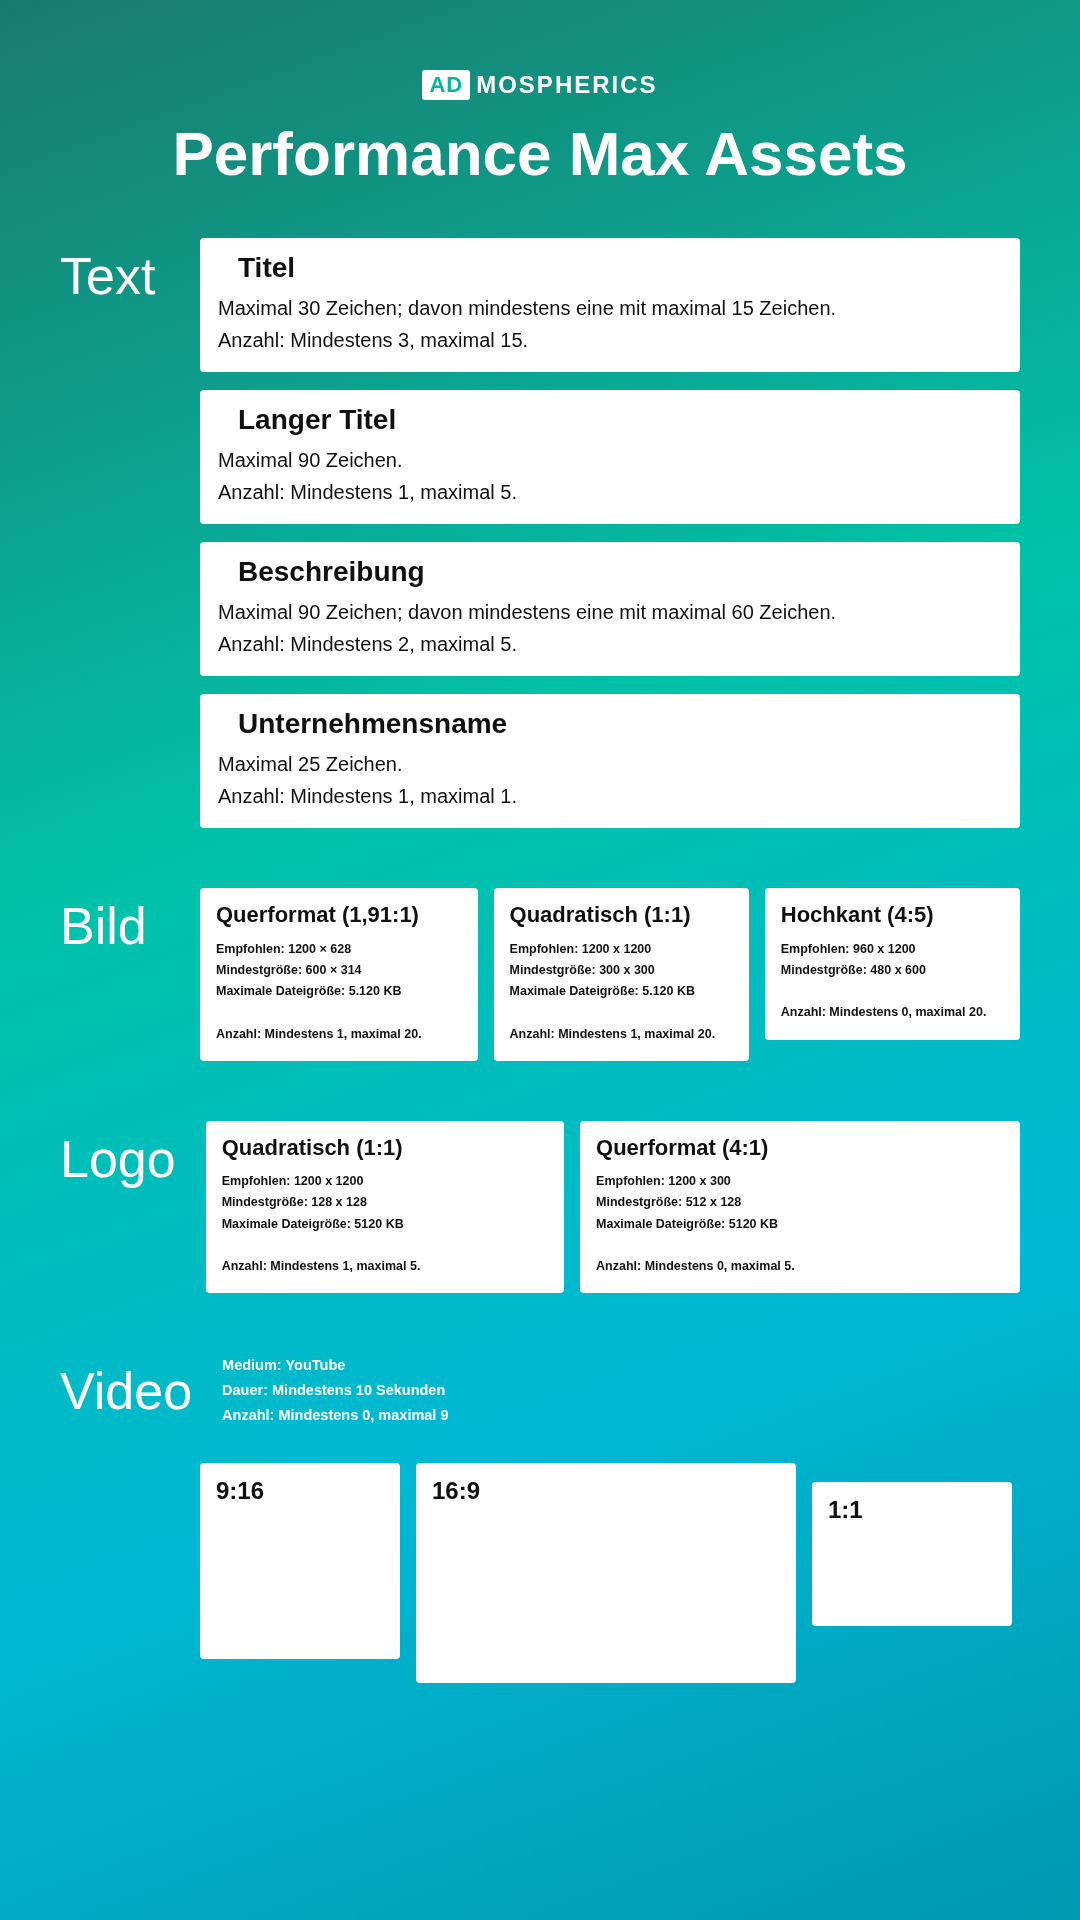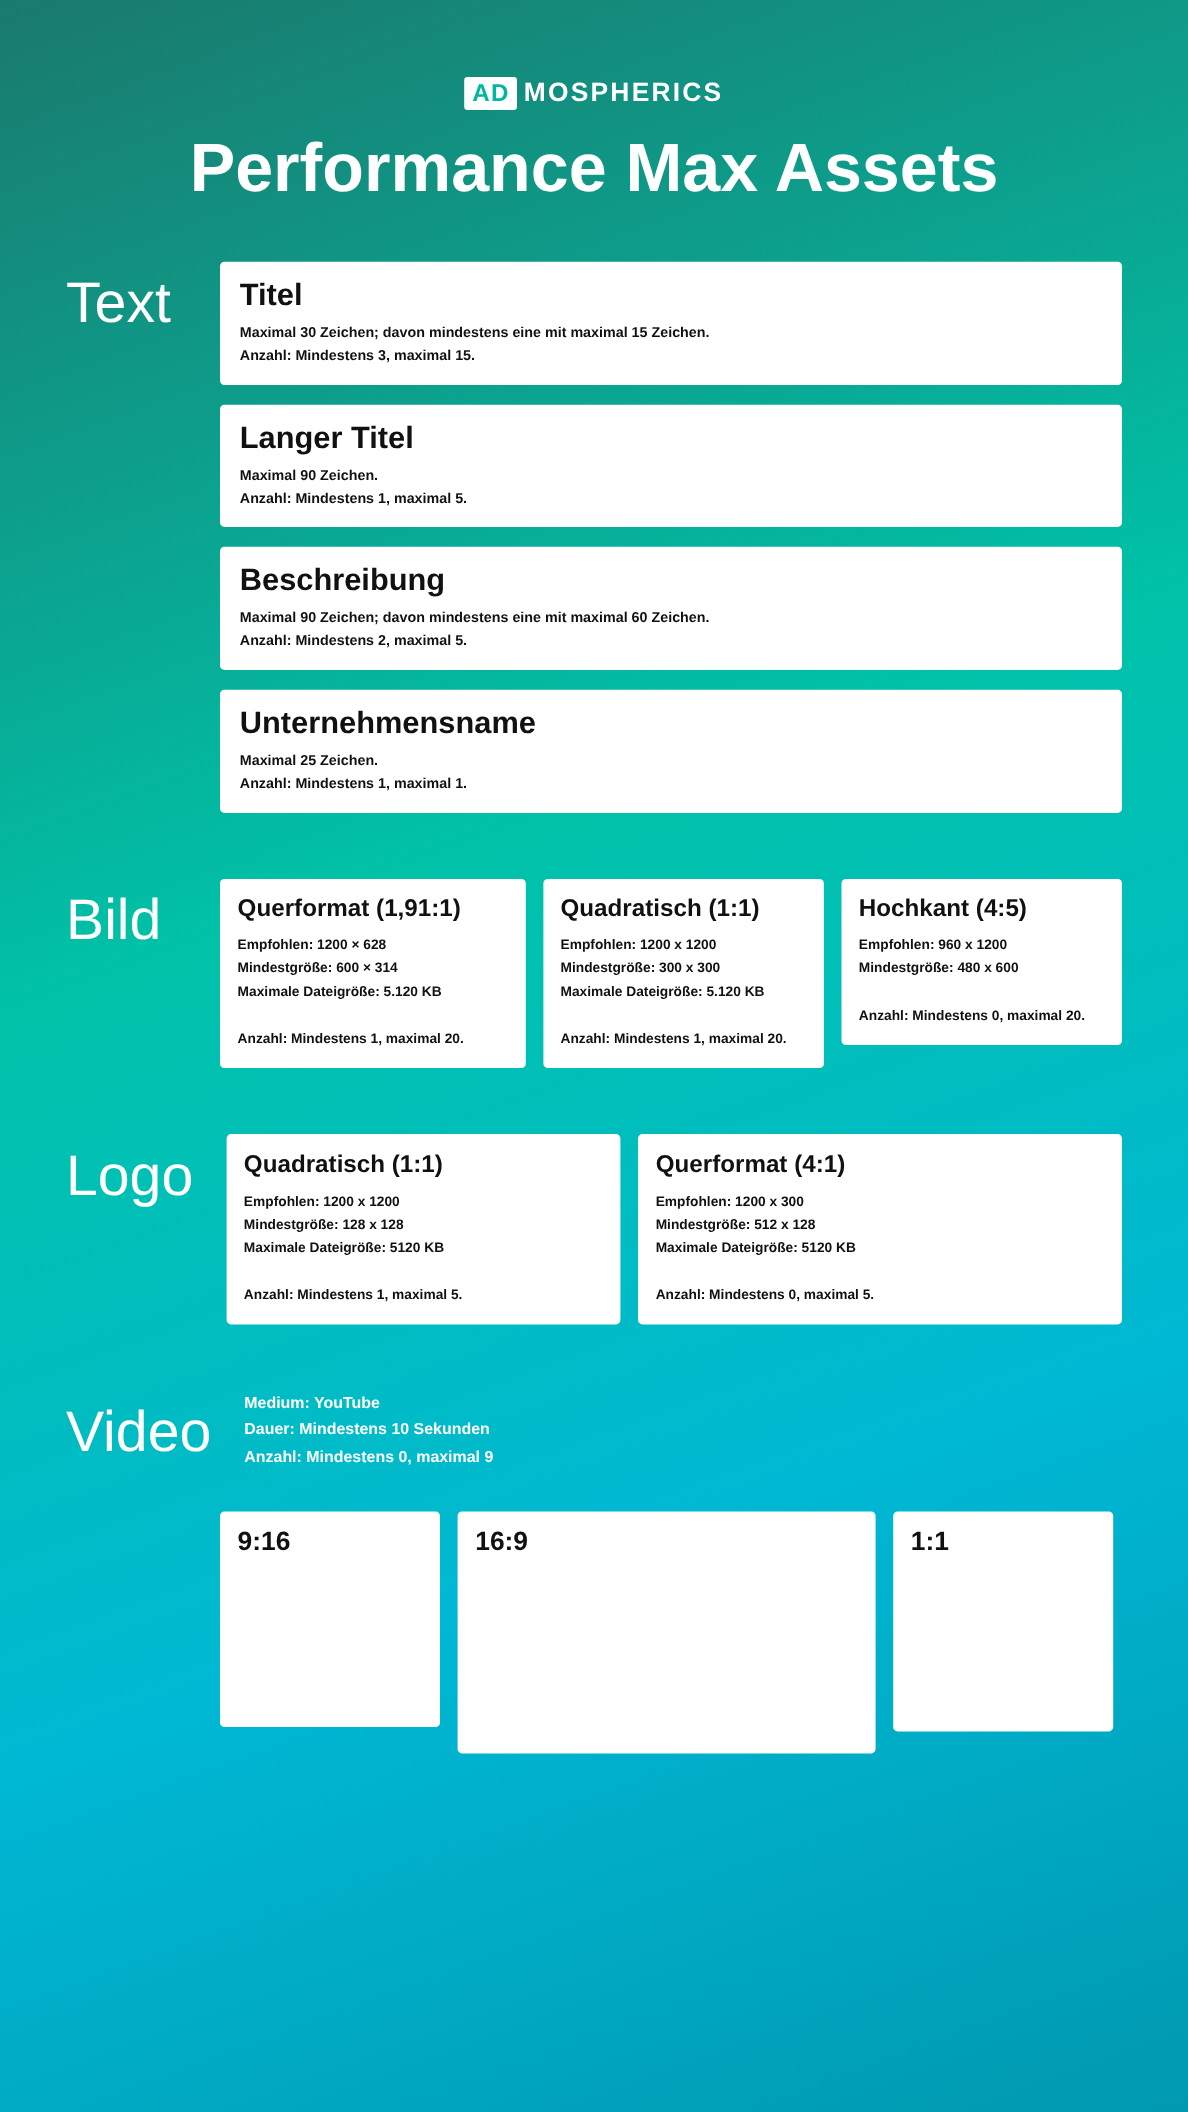--- a/index.html
+++ b/index.html
@@ -87,25 +87,26 @@
       border-radius: 4px;
       padding: 14px 18px 16px 18px;
       color: #222;
     }
 
     .card-title {
       font-size: 28px;
       font-weight: 900;
       color: #111;
       margin-bottom: 8px;
+      margin-left: 20px;
     }
 
     .card-desc {
-      font-size: 13px;
-      font-weight: 700;
+      font-size: 20px;
+      font-weight: 400;
       color: #111;
       line-height: 1.6;
     }
 
     
     .cards-row {
       display: flex;
       flex-direction: row;
       gap: 16px;
       flex: 1;
@@ -171,25 +172,26 @@
       flex: 0 0 380px;
       height: 220px;
       background: white;
       border-radius: 4px;
       display: flex;
       flex-direction: column;
     }
 
     .video-card-11 {
       flex: 0 0 200px;
-      height: 200px;
+      height: 144px;
       background: white;
       border-radius: 4px;
       display: flex;
       flex-direction: column;
+      margin-top: 19px;
     }
 
     .section-bild {
       align-items: flex-start;
     }
   </style>
 </head>
 <body>
 
 <div class="page-wrapper">

